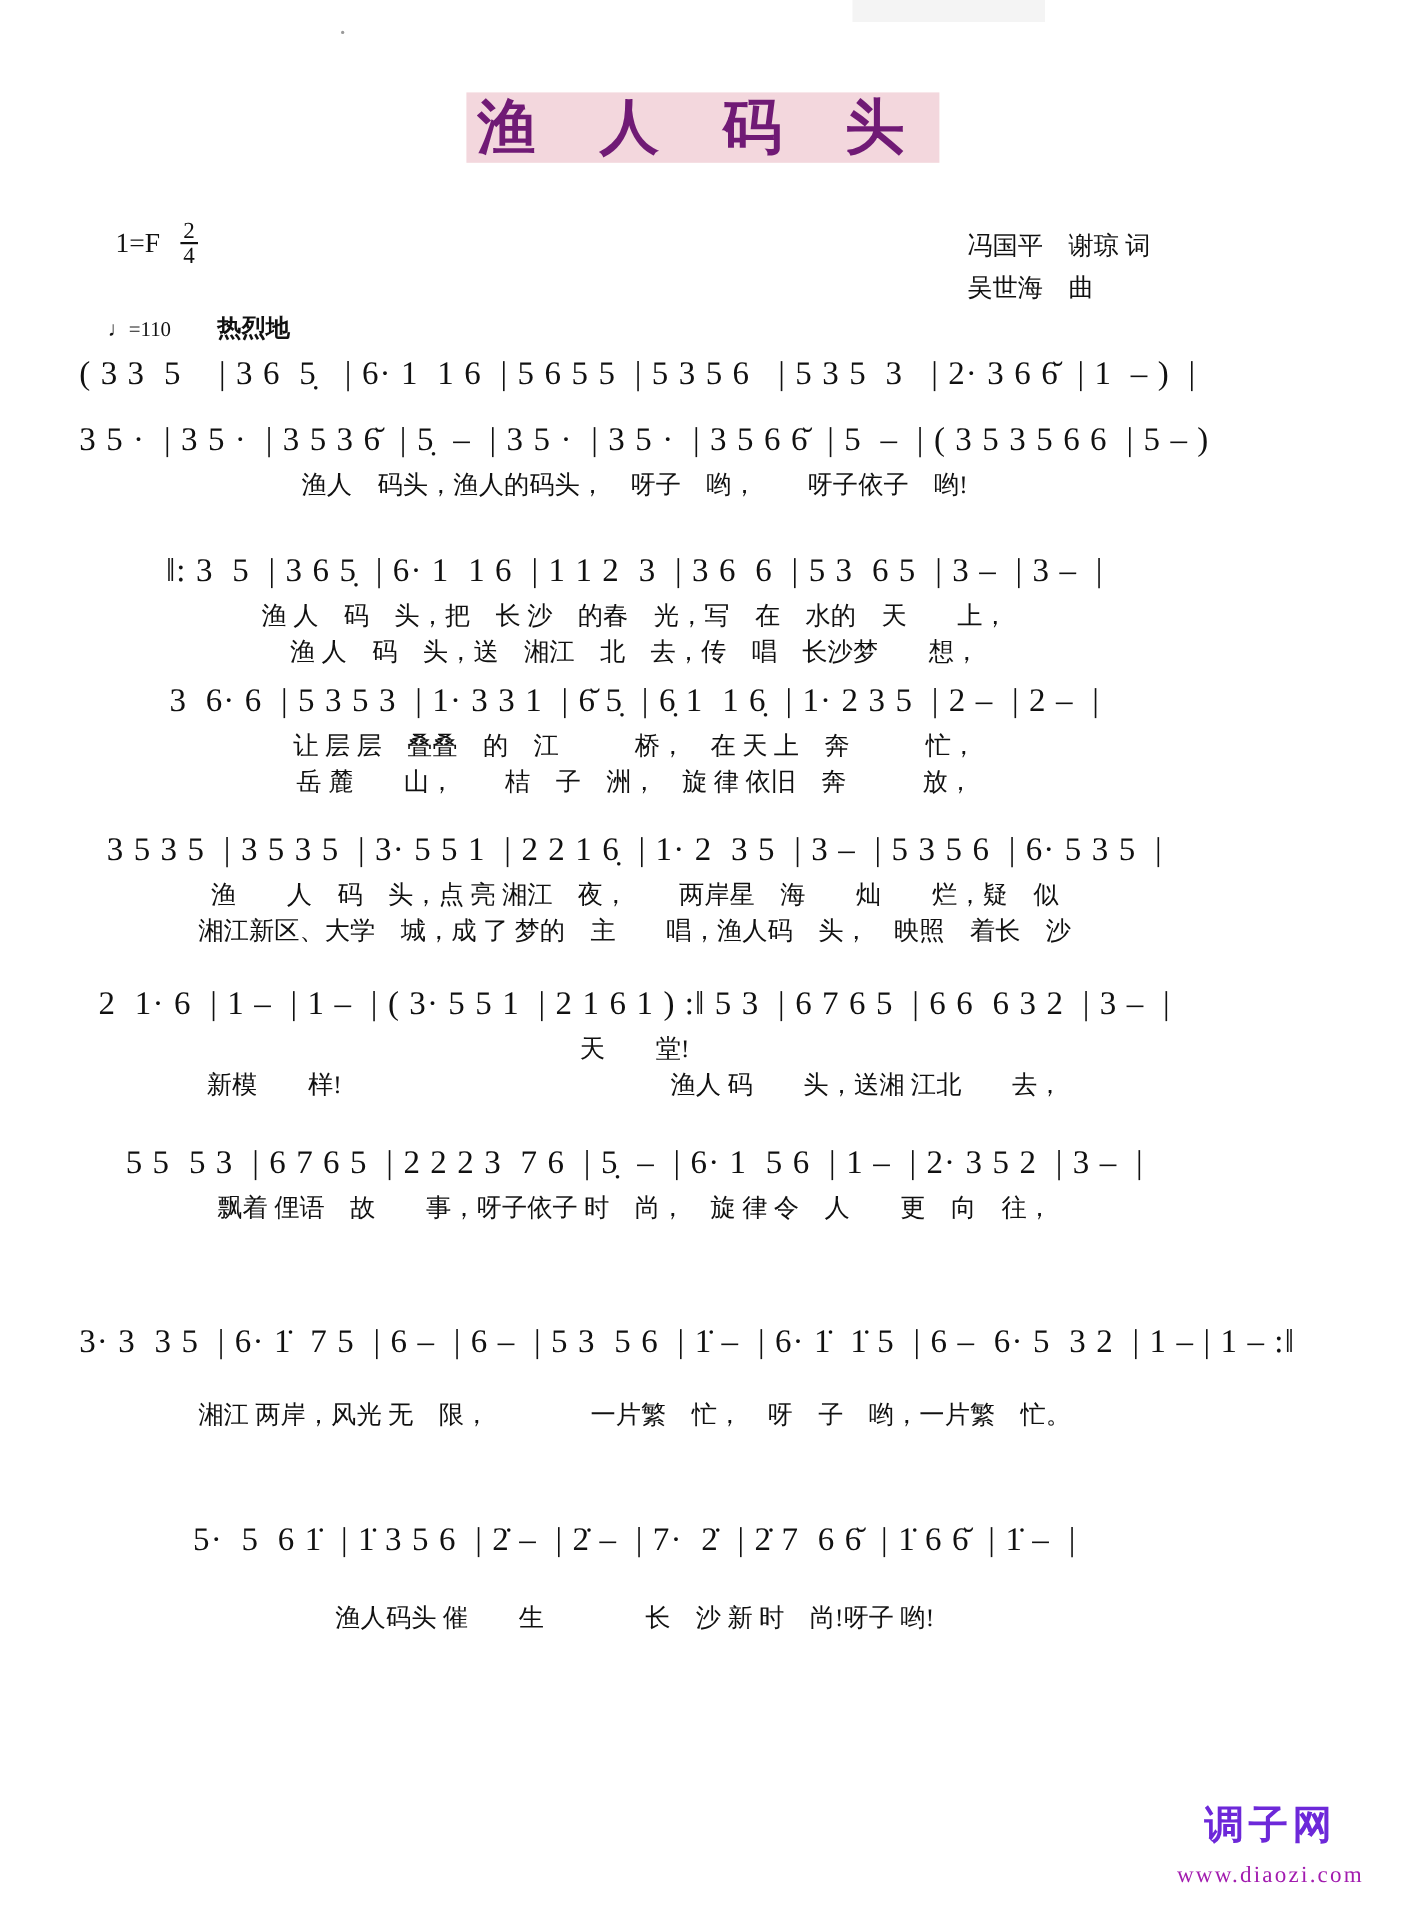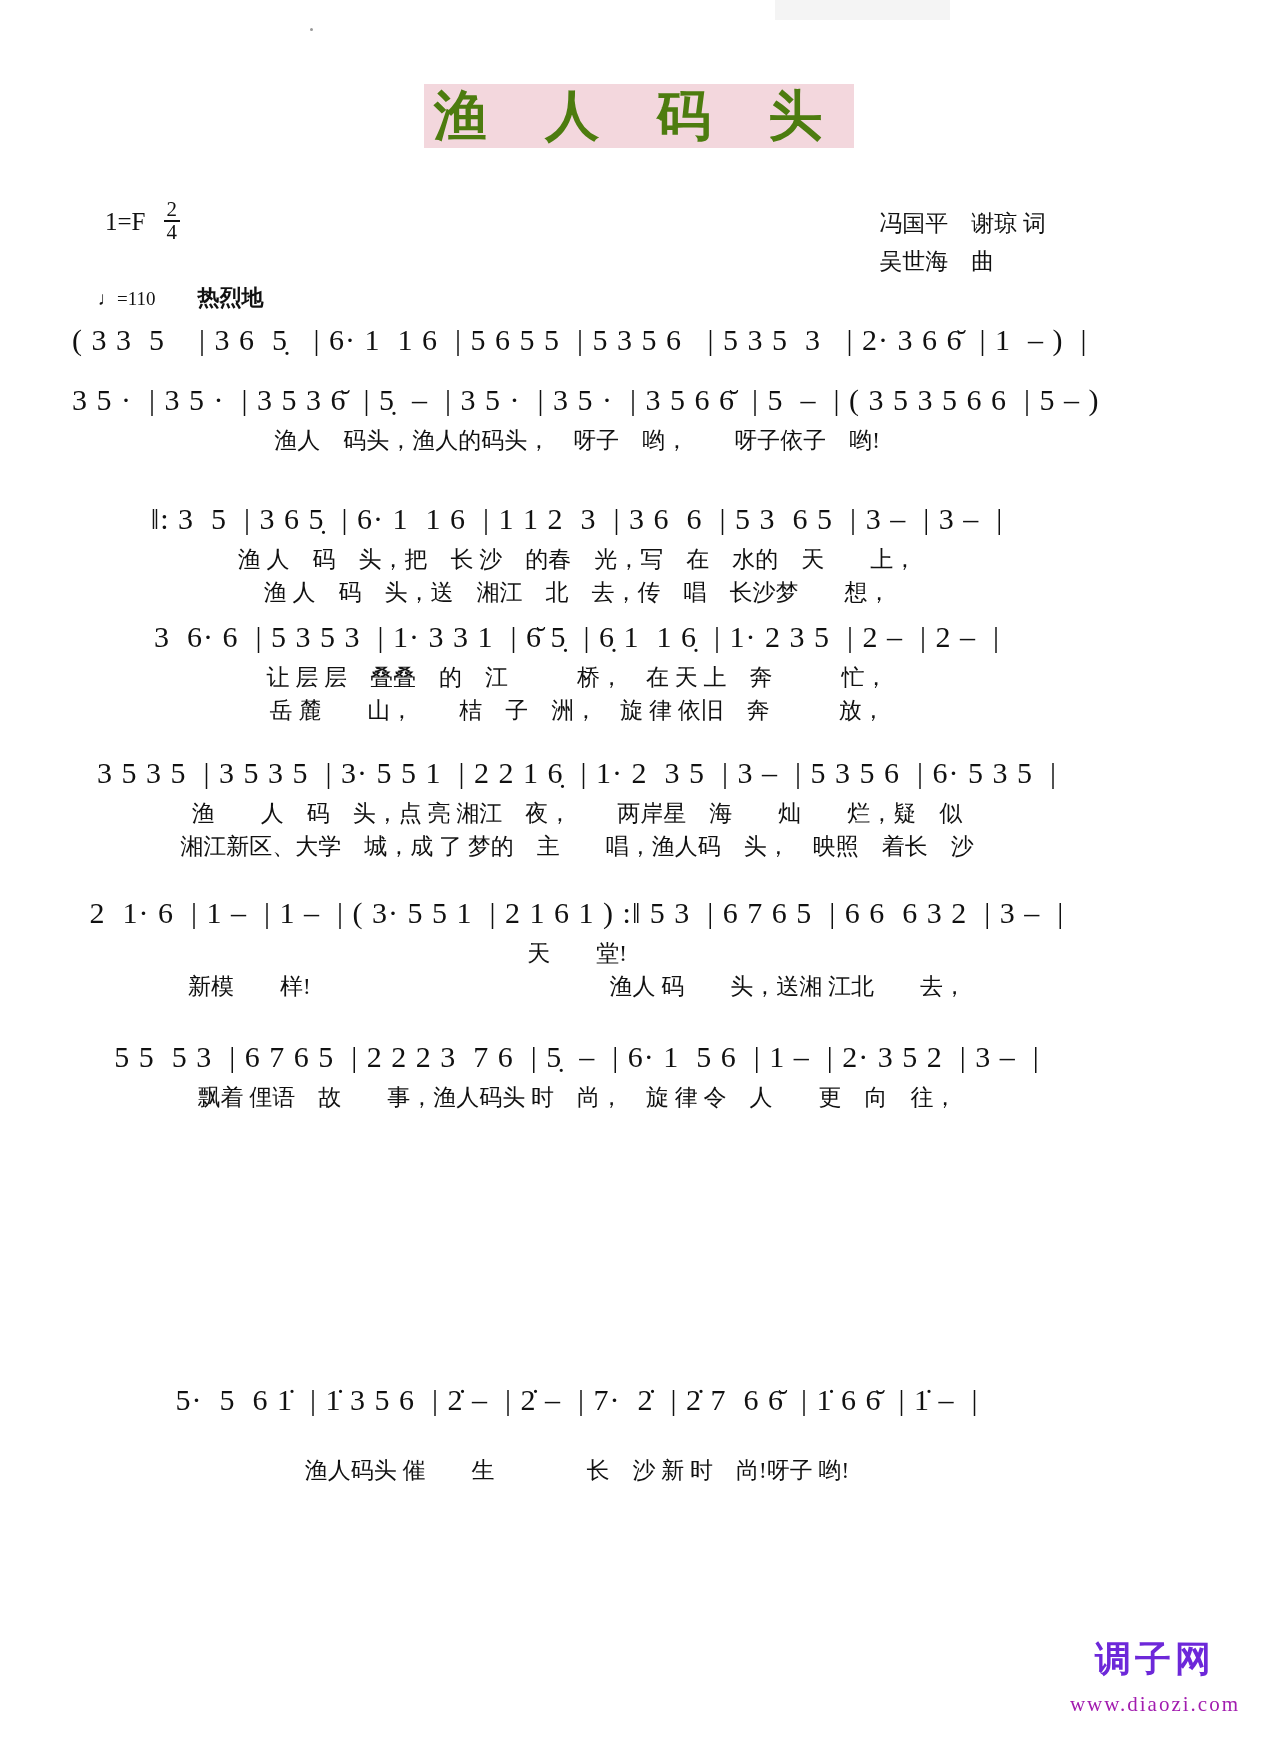--- a/index.html
+++ b/index.html
@@ -23,21 +23,21 @@
   
   .title {
     position: absolute;
     top: 80px;
     left: 0;
     width: 100%;
     text-align: center;
     font-size: 54px;
     font-weight: bold;
     letter-spacing: 22px;
-    color: #4d7c0f;
+    color: #701a75;
     font-family: "Liberation Serif", serif;
   }
   .title .hl {
     background: #f3d7dd;
     padding: 2px 10px;
   }
   
   .meta-key {
     position: absolute;
     top: 200px;
@@ -195,23 +195,27 @@
   </div>
 
   <div class="system" style="top:898px;">
     <div class="staffline">2  1· 6  | 1 –  | 1 –  | ( 3· 5 5 1  | 2 1 6 1 ) :‖ 5 3  | 6 7 6 5  | 6 6  6 3 2  | 3 –  |</div>
     <div class="lyricline">天　　堂!</div>
     <div class="lyricline">新模　　样!　　　　　　　　　　　　　渔人 码　　头，送湘 江北　　去，</div>
   </div>
 
   <div class="system" style="top:1042px;">
     <div class="staffline">5 5  5 3  | 6 7 6 5  | 2 2 2 3  7 6  | 5̣  –  | 6· 1  5 6  | 1 –  | 2· 3 5 2  | 3 –  |</div>
-    <div class="lyricline">飘着 俚语　故　　事，渔人码头 时　尚，　旋 律 令　人　　更　向　往，</div>
-  </div>
-
+    <div class="lyricline">飘着 俚语　故　　事，呀子依子 时　尚，　旋 律 令　人　　更　向　往，</div>
+  </div>
+
+  <div class="system" style="top:1205px;">
+    <div class="staffline">3· 3  3 5  | 6· 1̇  7 5  | 6 –  | 6 –  | 5 3  5 6  | 1̇ –  | 6· 1̇  1̇ 5  | 6 –  6· 5  3 2  | 1 – | 1 – :‖</div>
+    <div class="lyricline" style="margin-top:36px;">湘江 两岸，风光 无　限，　　　　一片繁　忙，　呀　子　哟，一片繁　忙。</div>
+  </div>
 
   <div class="system" style="top:1385px;">
     <div class="staffline">5·  5  6 1̇  | 1̇ 3 5 6  | 2̇ –  | 2̇ –  | 7·  2̇  | 2̇ 7  6 6̆  | 1̇ 6 6̆  | 1̇ –  |</div>
     <div class="lyricline" style="margin-top:40px;">渔人码头 催　　生　　　　长　沙 新 时　尚!呀子 哟!</div>
   </div>
 
   <div class="watermark">
     <div class="wm-top">调子网</div>
     <div class="wm-bottom">www.diaozi.com</div>
   </div>

